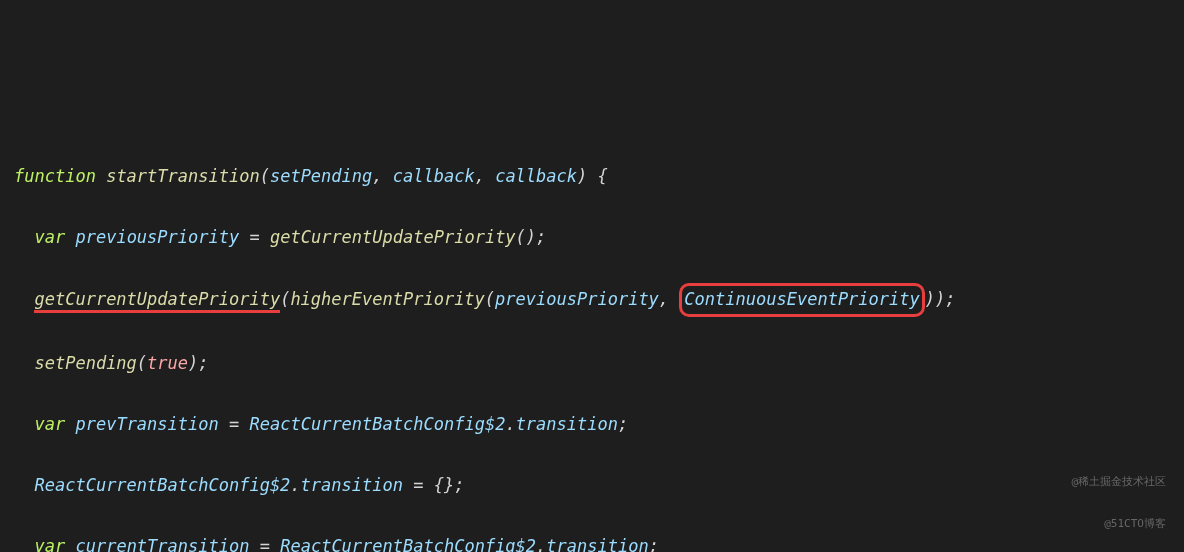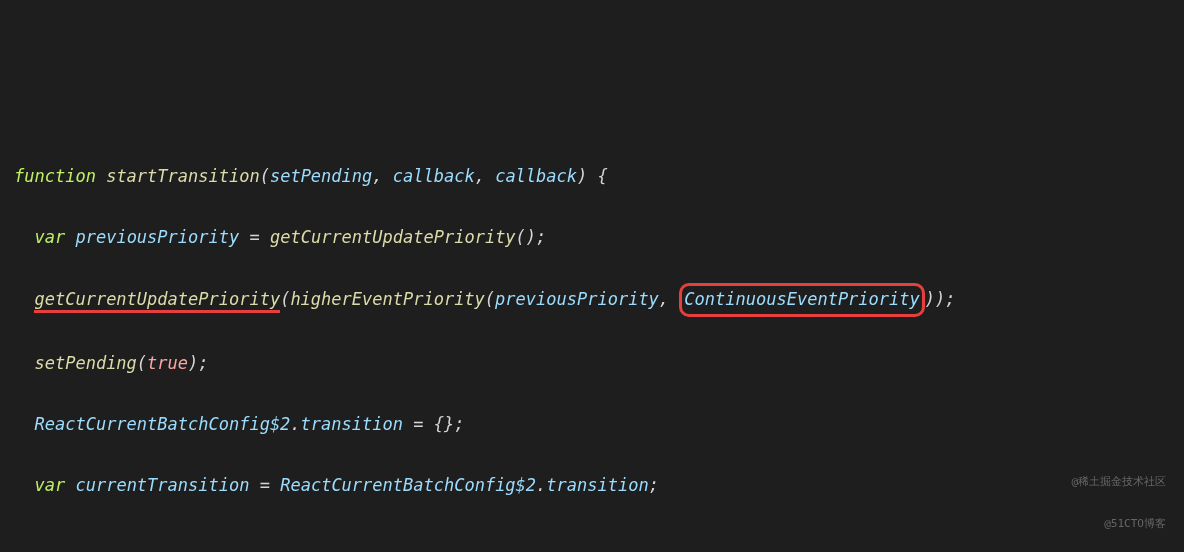--- a/index.html
+++ b/index.html
@@ -54,20 +54,21 @@
 </head>
 <body>
 
 
 
 <div>
 <span class="line"><span class="kw">function</span> <span class="fn">startTransition</span><span class="punct">(</span><span class="param">setPending</span><span class="punct">, </span><span class="param">callback</span><span class="punct">, </span><span class="param">callback</span><span class="punct">) {</span></span>
 <span class="line">  <span class="kw">var</span> <span class="var">previousPriority</span> <span class="punct">=</span> <span class="fn">getCurrentUpdatePriority</span><span class="punct">();</span></span>
 <span class="line">  <span class="underline"><span class="fn">getCurrentUpdatePriority</span></span><span class="punct">(</span><span class="fn">higherEventPriority</span><span class="punct">(</span><span class="var">previousPriority</span><span class="punct">,</span> <span class="highlight-box"><span class="var">ContinuousEventPriority</span></span><span class="punct">));</span></span>
 <span class="line">  <span class="fn">setPending</span><span class="punct">(</span><span class="bool">true</span><span class="punct">);</span></span>
+<span class="line">  <span class="kw">var</span> <span class="var">prevTransition</span> <span class="punct">=</span> <span class="var">ReactCurrentBatchConfig$2</span><span class="punct">.</span><span class="prop">transition</span><span class="punct">;</span></span>
 <span class="line">  <span class="var">ReactCurrentBatchConfig$2</span><span class="punct">.</span><span class="prop">transition</span> <span class="punct">= {};</span></span>
 <span class="line">  <span class="kw">var</span> <span class="var">currentTransition</span> <span class="punct">=</span> <span class="var">ReactCurrentBatchConfig$2</span><span class="punct">.</span><span class="prop">transition</span><span class="punct">;</span></span>
 
 
 
 
 
 
 
 

